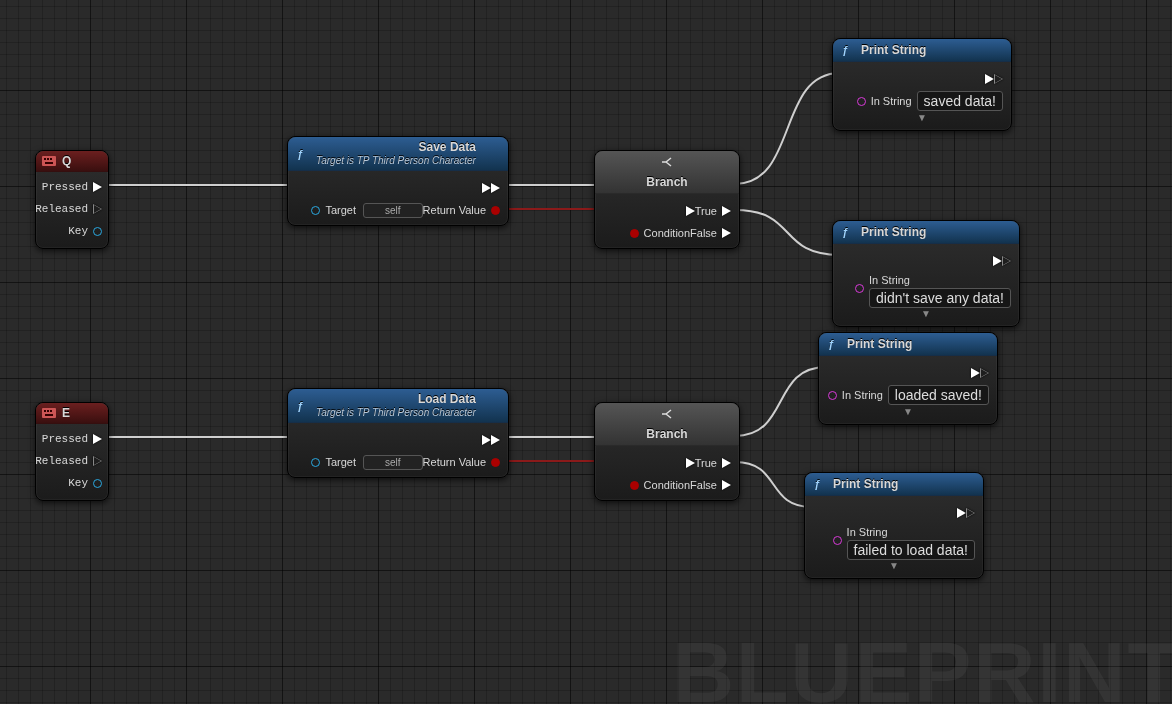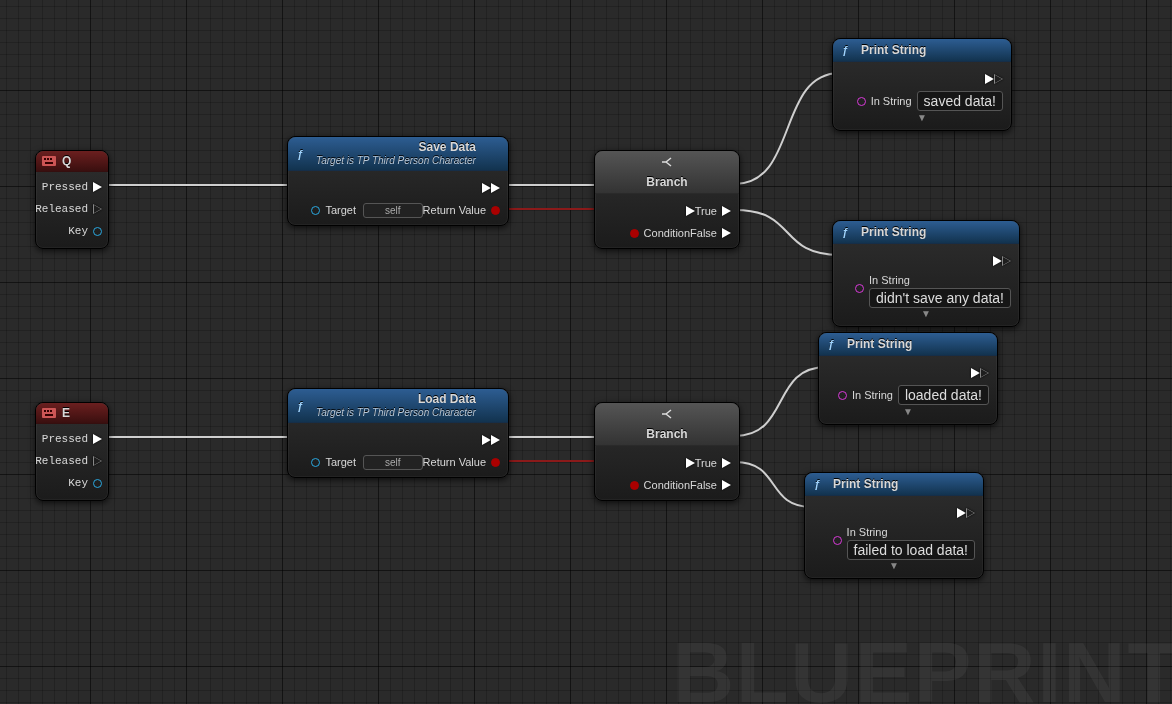--- a/index.html
+++ b/index.html
@@ -370,21 +370,21 @@
           <span class="exec"></span>
         </span>
       <span class="pin right">
           <span class="exec hollow"></span>
         </span>
     </div>
     <div class="row">
       <span class="pin">
         <span class="dot str"></span>
         <span class="lbl">In String</span>
-        <span class="txtfield">loaded data!</span>
+        <span class="txtfield">loaded saved!</span>
       </span>
     </div>
     <div class="expand-arrow">▼</div>
   </div>
 </div>
 
 <div class="node print-node" style="left:804px; top:472px;">
   <div class="header hdr-blue">
     <span class="ico">
         <svg width="12" height="12">

